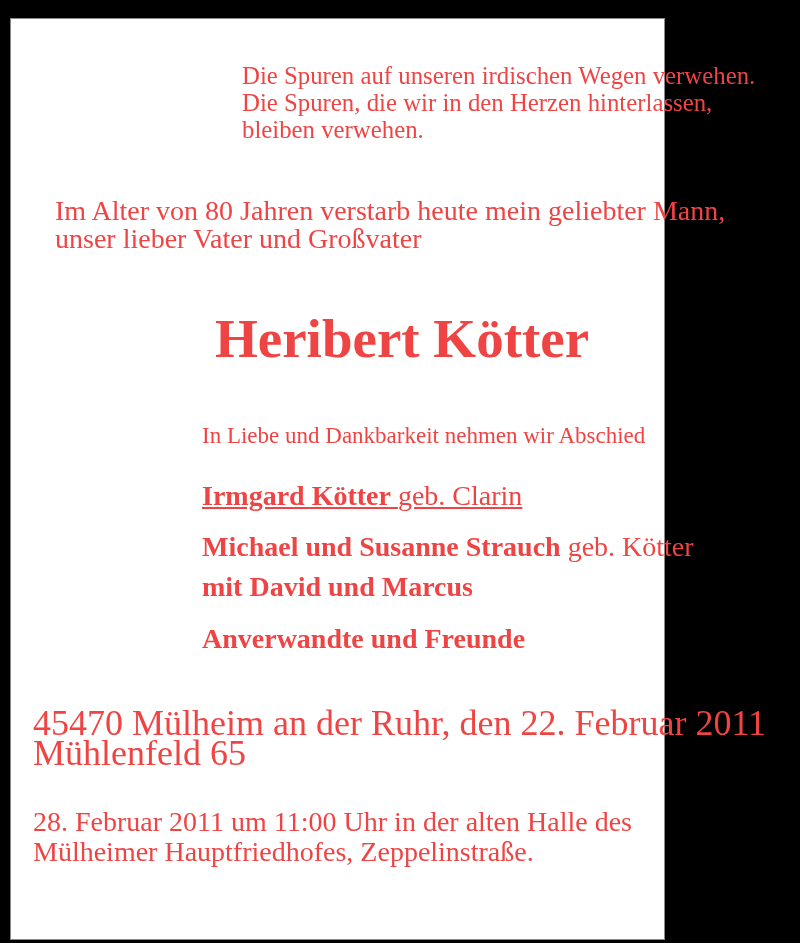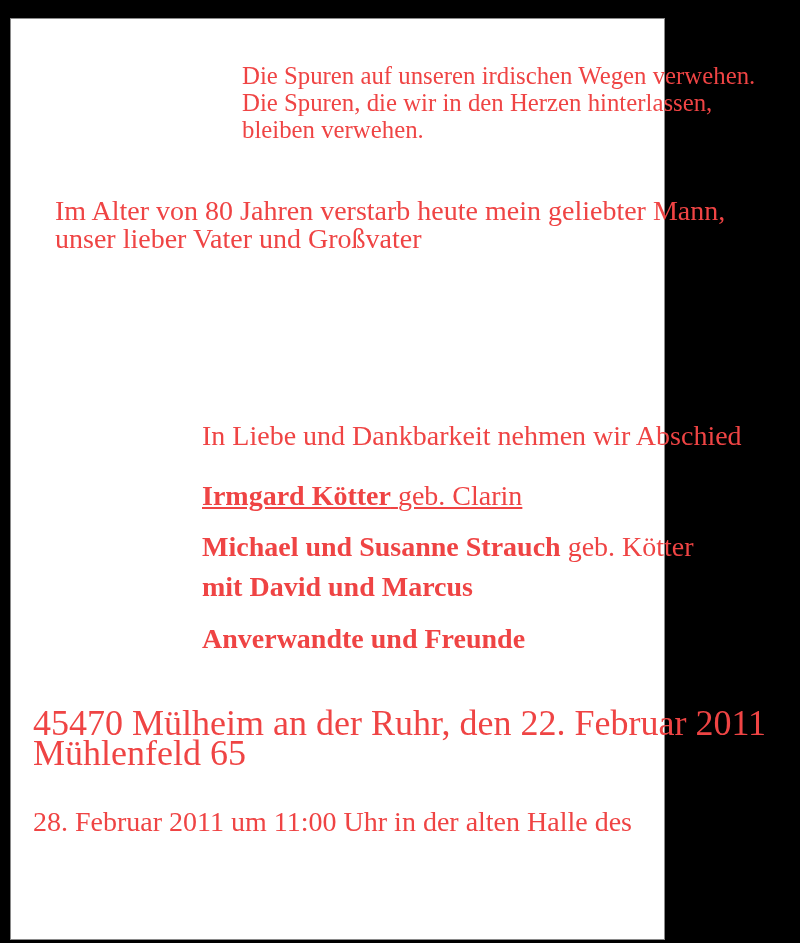--- a/index.html
+++ b/index.html
@@ -7,21 +7,21 @@
   .sheet {
     position: absolute; left: 10px; top: 18px; width: 655px; height: 922px;
     background: #fff; border: 1px solid #8a8a8a; box-sizing: border-box;
     font-family: "Liberation Serif", "DejaVu Serif", serif; color: #ef4444;
   }
   .blk { position: absolute; white-space: nowrap; }
   .line { display: block; }
   .poem { left: 231px; top: 43px; font-size: 24.8px; line-height: 27px; }
   .intro { left: 32px; top: 178px; font-size: 28px; line-height: 28px; margin-left: 12px; }
   .title { left: 204px; top: 292px; font-size: 55px; line-height: 55px; font-weight: bold; }
-  .farewell { left: 191px; top: 403px; font-size: 28px; line-height: 28px; }
+  .farewell { left: 191px; top: 403px; font-size: 23px; line-height: 28px; }
   .mourner { position: absolute; left: 191px; font-size: 28px; line-height: 28px; white-space: nowrap; }
   .mourner b { font-weight: bold; }
   .mourner .nee { font-weight: normal; }
   .m1 { top: 463px; text-decoration: underline; }
   .m2 { top: 514px; }
   .m3 { top: 554px; }
   .m4 { top: 606px; }
   .address { left: 22px; top: 689px; font-size: 36px; line-height: 30px; }
   .funeral { left: 22px; top: 788px; font-size: 28px; line-height: 30px; }
 </style>
@@ -34,20 +34,21 @@
     <span class="line">Die Spuren auf unseren irdischen Wegen verwehen.</span>
     <span class="line">Die Spuren, die wir in den Herzen hinterlassen,</span>
     <span class="line">bleiben verwehen.</span>
   </div>
 
   <div class="blk intro">
     <span class="line">Im Alter von 80 Jahren verstarb heute mein geliebter Mann,</span>
     <span class="line">unser lieber Vater und Großvater</span>
   </div>
 
+  <div class="blk title">Heribert Kötter</div>
 
   <div class="blk farewell">In Liebe und Dankbarkeit nehmen wir Abschied</div>
 
   <div class="mourner m1">
     <b>Irmgard Kötter</b>
     <span class="nee">geb. Clarin</span>
   </div>
   <div class="mourner m3">
     <b>mit David und Marcus</b>
   </div>
@@ -59,15 +60,16 @@
     <b>Anverwandte und Freunde</b>
   </div>
 
   <div class="blk address">
     <span class="line">45470 Mülheim an der Ruhr, den 22. Februar 2011</span>
     <span class="line">Mühlenfeld 65</span>
   </div>
 
   <div class="blk funeral">
     <span class="line">28. Februar 2011 um 11:00 Uhr in der alten Halle des</span>
+    <span class="line">Mülheimer Hauptfriedhofes, Zeppelinstraße.</span>
   </div>
 
 </div>
 
 </body></html>

